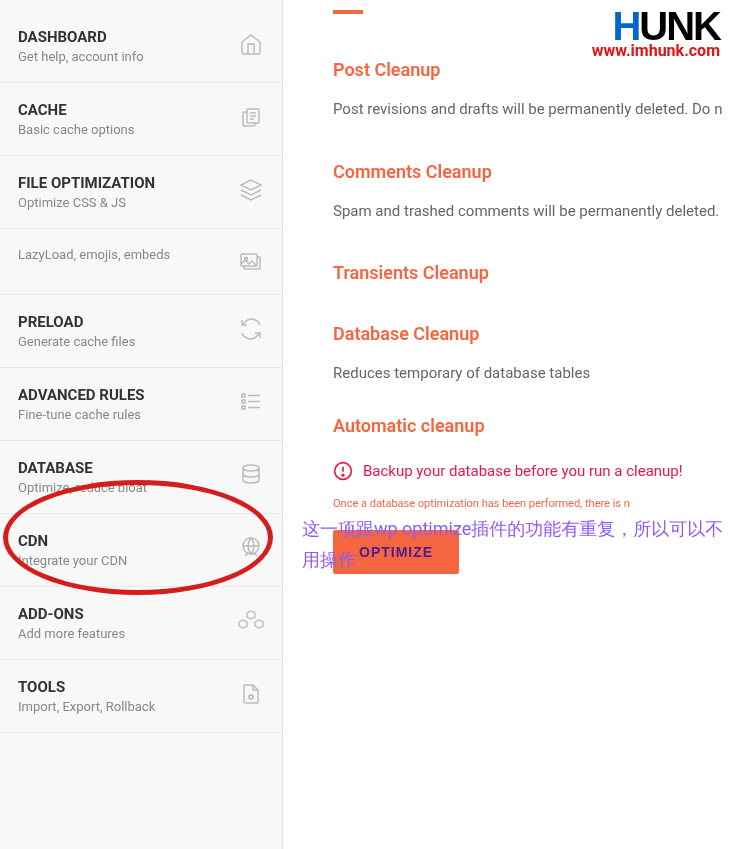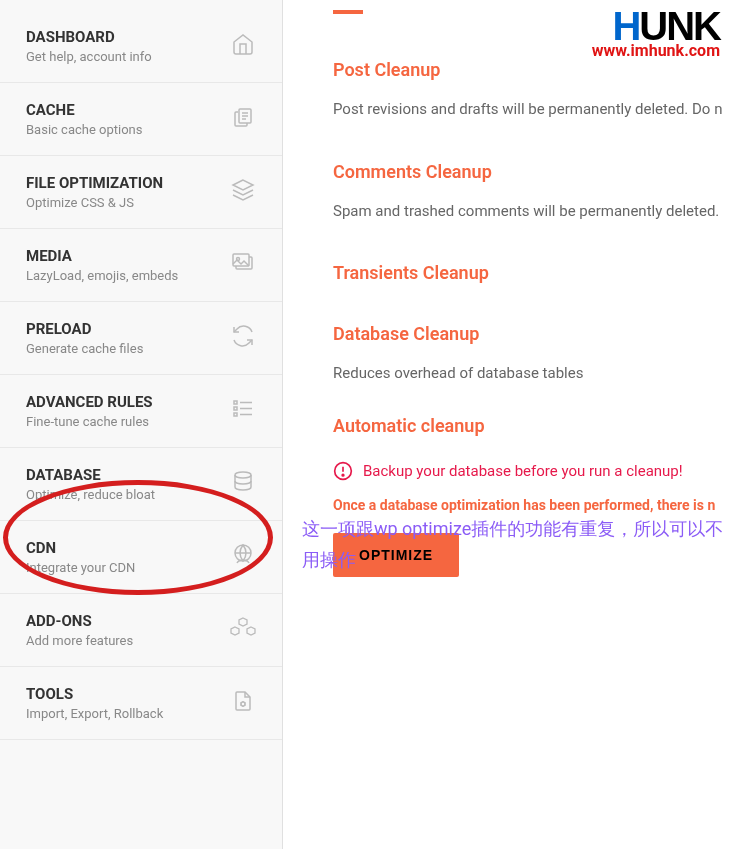--- a/index.html
+++ b/index.html
@@ -12,21 +12,21 @@
       position: relative;
     }
     .container { display: flex; height: 100%; }
     .sidebar {
       width: 283px;
       background: #f8f8f8;
       border-right: 1px solid #e0e0e0;
       padding: 10px 0;
     }
     .sidebar-item {
-      padding: 18px 26px;
+      padding: 18px 18px;
       border-bottom: 1px solid #e8e8e8;
       display: flex;
       align-items: flex-start;
       justify-content: space-between;
       cursor: pointer;
       position: relative;
     }
     .sidebar-item .text { flex: 1; }
     .sidebar-item .title {
       font-weight: 700;
@@ -103,27 +103,27 @@
       margin-right: 10px;
       display: inline-flex;
     }
     .warning-text {
       color: #e6194b;
       font-weight: 400;
       font-size: 15px;
     }
     .danger-note {
       color: #f56640;
-      font-weight: 700;
-      font-size: 14px;
+      font-weight: 400;
+      font-size: 11px;
       margin-bottom: 20px;
     }
     .optimize-btn {
       background: #f56640;
-      color: #000000;
+      color: #4c1d95;
       border: none;
       padding: 14px 26px;
       font-weight: 700;
       font-size: 14px;
       letter-spacing: 1px;
       cursor: pointer;
       border-radius: 2px;
     }
     .logo {
       position: absolute;
@@ -197,21 +197,20 @@
         <svg width="24" height="24" viewBox="0 0 24 24" fill="none" stroke="currentColor" stroke-width="1.5">
             <polygon points="12 2 2 7 12 12 22 7 12 2"></polygon>
             <polyline points="2 12 12 17 22 12"></polyline>
             <polyline points="2 17 12 22 22 17"></polyline>
           </svg>
       </div>
     </div>
 
     <div class="sidebar-item">
       <div class="text">
-        <div class="title">MEDIA</div>
         <div class="subtitle">LazyLoad, emojis, embeds</div>
       </div>
       <div class="icon">
         <svg width="26" height="24" viewBox="0 0 26 24" fill="none" stroke="currentColor" stroke-width="1.5">
             <rect x="6" y="6" width="16" height="12" rx="1"></rect>
             <rect x="3" y="3" width="16" height="12" rx="1" fill="#f8f8f8"></rect>
             <circle cx="8" cy="8" r="1.5"></circle>
             <path d="M3 13l4-4 4 4 3-3 5 5"></path>
           </svg>
       </div>
@@ -318,21 +317,21 @@
       <div class="section-heading">Comments Cleanup</div>
       <div class="section-desc">Spam and trashed comments will be permanently deleted.</div>
     </div>
 
     <div class="section">
       <div class="section-heading">Transients Cleanup</div>
     </div>
 
     <div class="section" style="margin-bottom:30px;">
       <div class="section-heading">Database Cleanup</div>
-      <div class="section-desc">Reduces overhead of database tables</div>
+      <div class="section-desc">Reduces temporary of database tables</div>
     </div>
 
     <div class="section" style="margin-bottom:25px;">
       <div class="section-heading">Automatic cleanup</div>
     </div>
 
     <div class="warning-row">
       <span class="warning-icon">
         <svg width="20" height="20" viewBox="0 0 24 24" fill="none" stroke="currentColor" stroke-width="2">
             <circle cx="12" cy="12" r="10"></circle>

